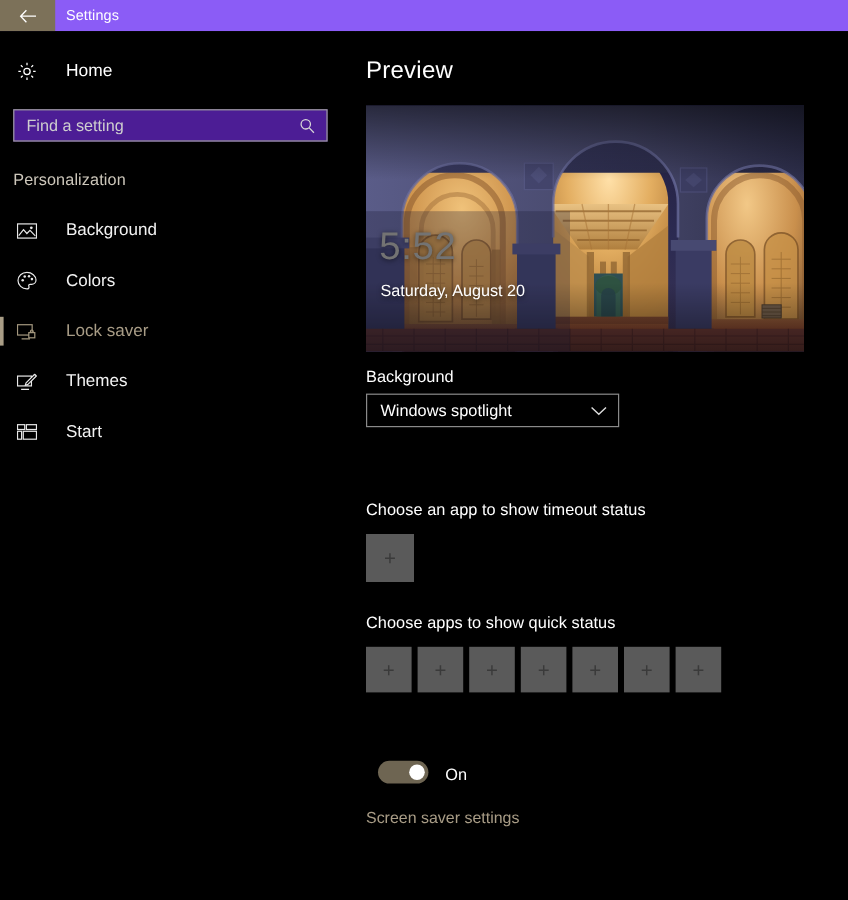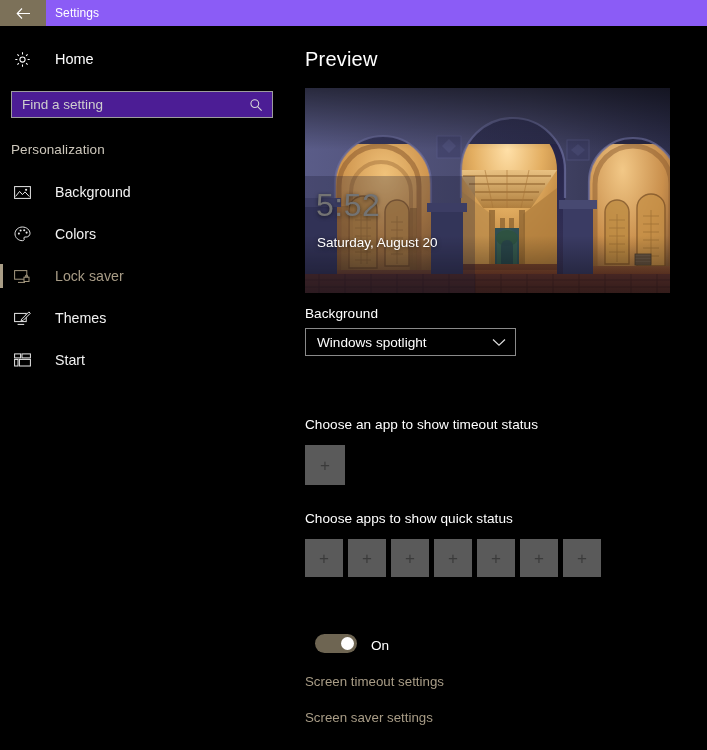--- a/index.html
+++ b/index.html
@@ -485,17 +485,16 @@
   </div>
 
   <div class="toggle-row">
     <div class="toggle">
       <span class="knob"></span>
     </div>
     <span class="toggle-state">On</span>
   </div>
 
   <div class="links">
-    <a href="#" class="link">Screen timeout settings</a>
     <a href="#" class="link">Screen saver settings</a>
   </div>
 
 </div>
 
 </body></html>

